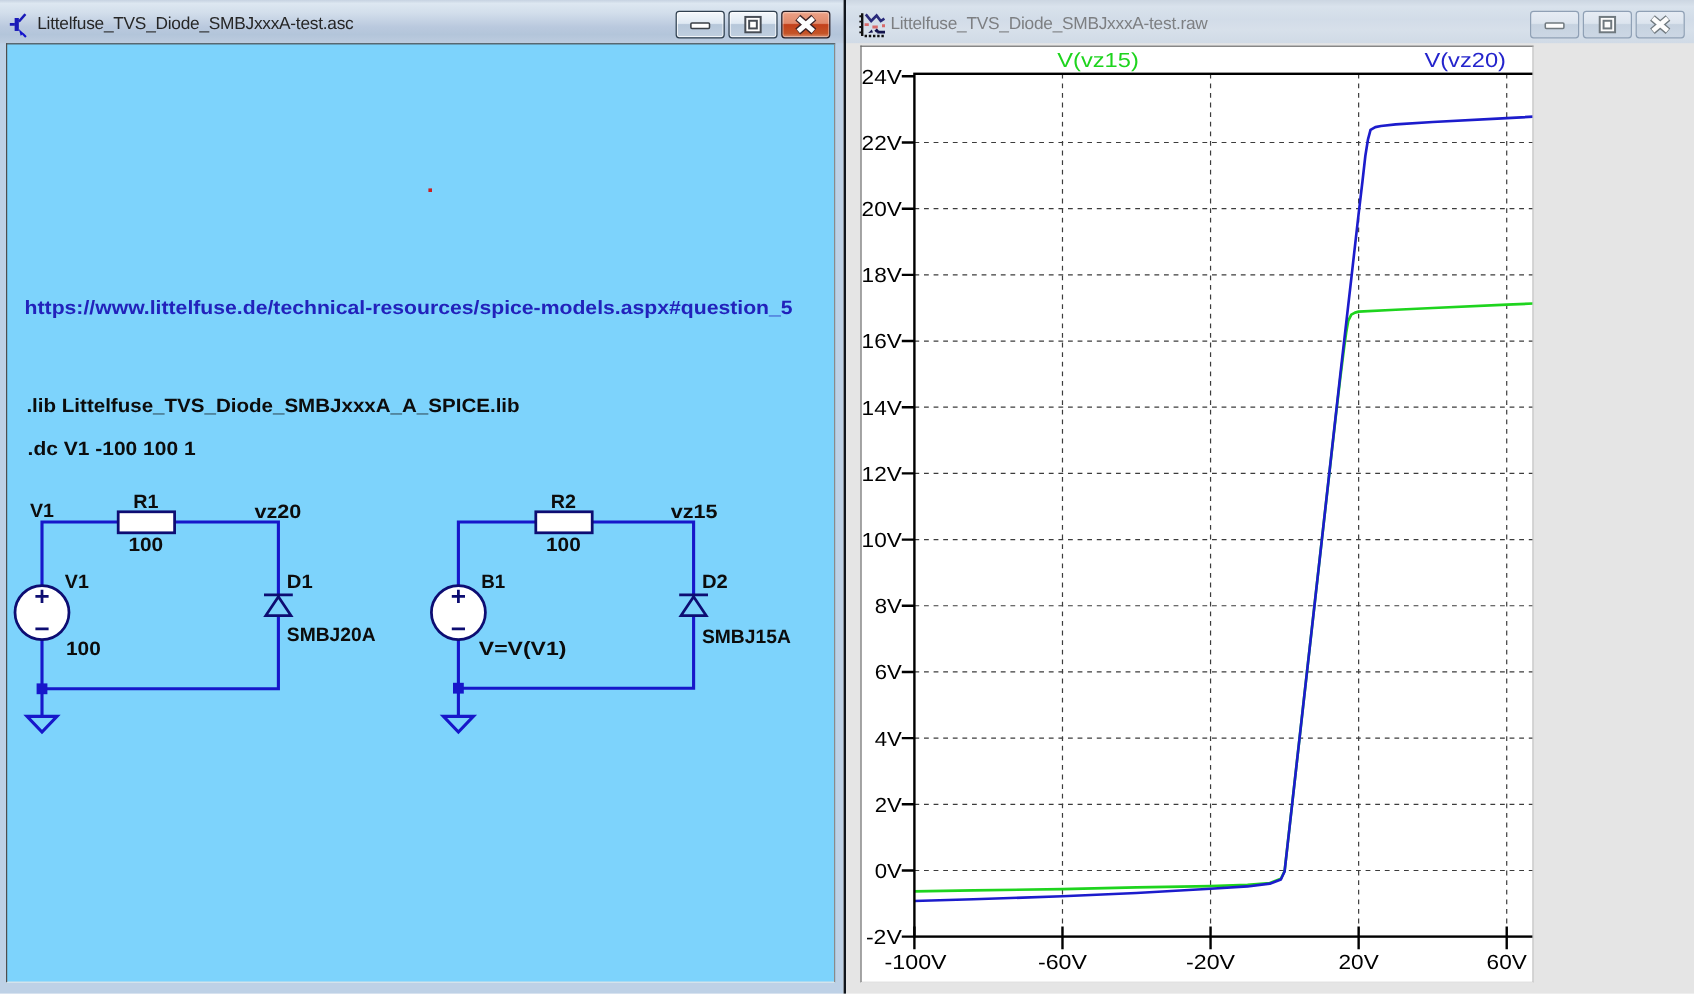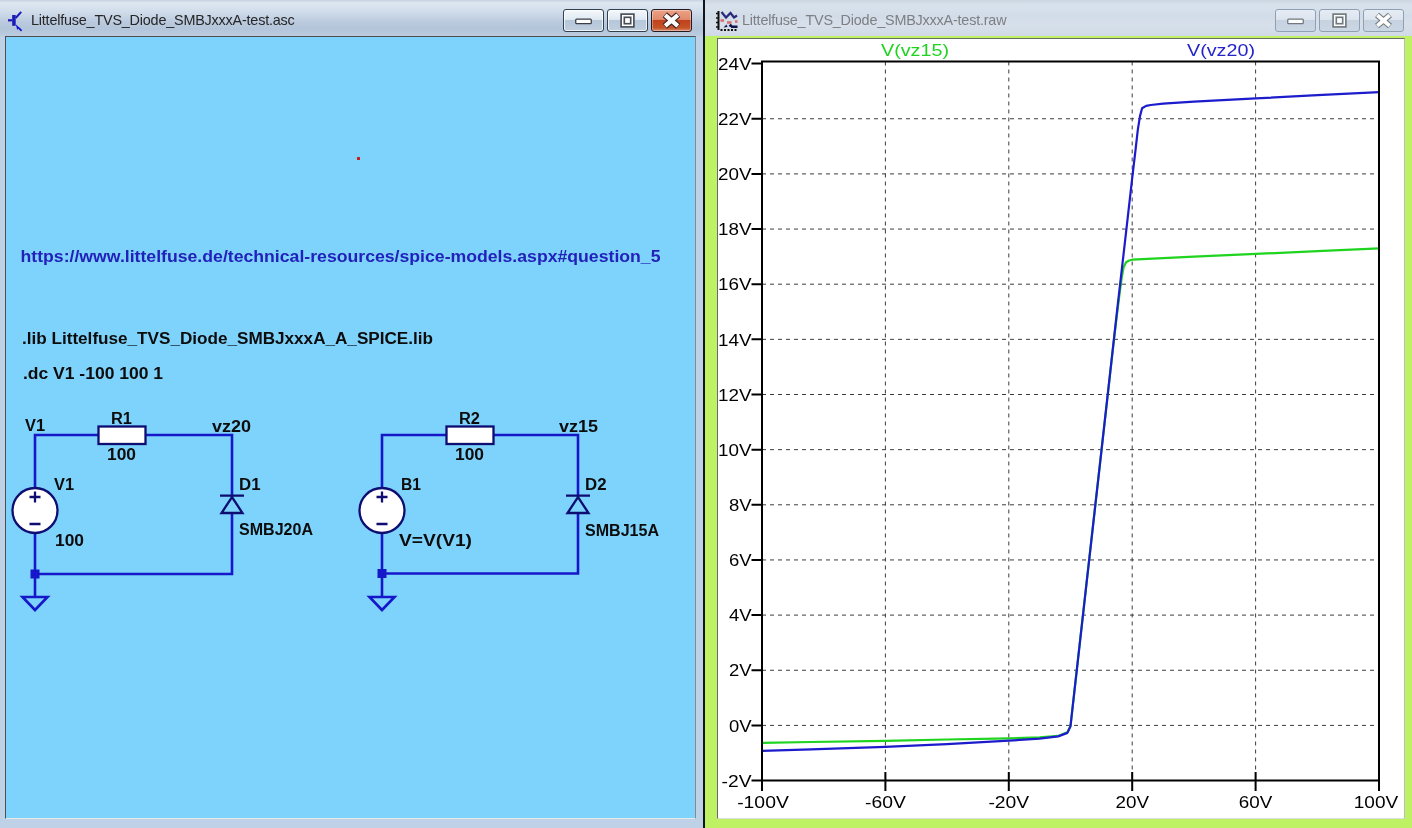--- a/index.html
+++ b/index.html
@@ -1,23 +1,23 @@
 <!DOCTYPE html>
 <html><head>
 <meta charset="utf-8">
 <style>
 html,body{margin:0;padding:0;width:1412px;height:828px;overflow:hidden;background:#ffffff;font-family:"Liberation Sans",sans-serif;}
 .abs{position:absolute;}
 #lwin{left:0;top:0;width:703px;height:828px;background:#bed1e6;}
-#rwin{left:703px;top:0;width:709px;height:828px;background:#bef264;border-left:2px solid #10151c;box-sizing:border-box;}
+#rwin{left:703px;top:0;width:709px;height:828px;background:#e5e5e5;border-left:2px solid #10151c;box-sizing:border-box;}
 .tbar-a{left:0;top:0;right:0;height:36px;background:linear-gradient(180deg,#c6d2e1 0%,#dde7f1 8%,#d2deeb 30%,#bac9de 62%,#b3c5da 80%,#bdccdf 100%);}
 .tbar-i{left:0;top:0;right:0;height:36px;background:linear-gradient(180deg,#ccd6e2 0%,#d9e2ec 15%,#d2dce8 45%,#d7e0ea 70%,#d0dae6 100%);}
 .ttext{font-size:14.4px;color:#262626;top:13px;line-height:1;letter-spacing:-0.2px;white-space:nowrap;}
 #lcanvas{left:5px;top:36px;width:691px;height:783px;background:#7dd3fc;border:1px solid #4e4e4e;border-right-color:#8a8a8a;border-bottom-color:#e8e8e8;box-sizing:border-box;}
-#rcanvas{left:12px;top:38px;width:688px;height:781px;overflow:hidden;background:#ffffff;border:1px solid #6a6a6a;border-right-color:#bbb;border-bottom-color:#ddd;box-sizing:border-box;}
+#rcanvas{left:12px;top:38px;width:561px;height:781px;overflow:hidden;background:#ffffff;border:1px solid #6a6a6a;border-right-color:#bbb;border-bottom-color:#ddd;box-sizing:border-box;}
 .btn{top:9px;width:41px;height:23px;border-radius:3px;box-sizing:border-box;}
 .btn-a{border:1px solid #30404f;background:linear-gradient(180deg,#f4f8fb 0%,#dfe9f3 45%,#b6c7da 50%,#c0cfdf 100%);box-shadow:inset 0 0 0 1px rgba(255,255,255,.75);}
 .btn-x{border:1px solid #241b22;background:linear-gradient(180deg,#eda287 0%,#e08a6c 45%,#c2411c 50%,#c55427 85%,#d98d70 100%);box-shadow:inset 0 0 0 1px rgba(255,255,255,.35);}
 .btn-i{border:1px solid #8fa0b5;background:linear-gradient(180deg,#e6ecf4 0%,#dce4ee 45%,#c6d2e0 50%,#ccd7e4 100%);}
 .glyph{position:absolute;left:0;top:0;width:100%;height:100%;}
 svg{display:block;}
 </style>
 </head>
 <body>
 

